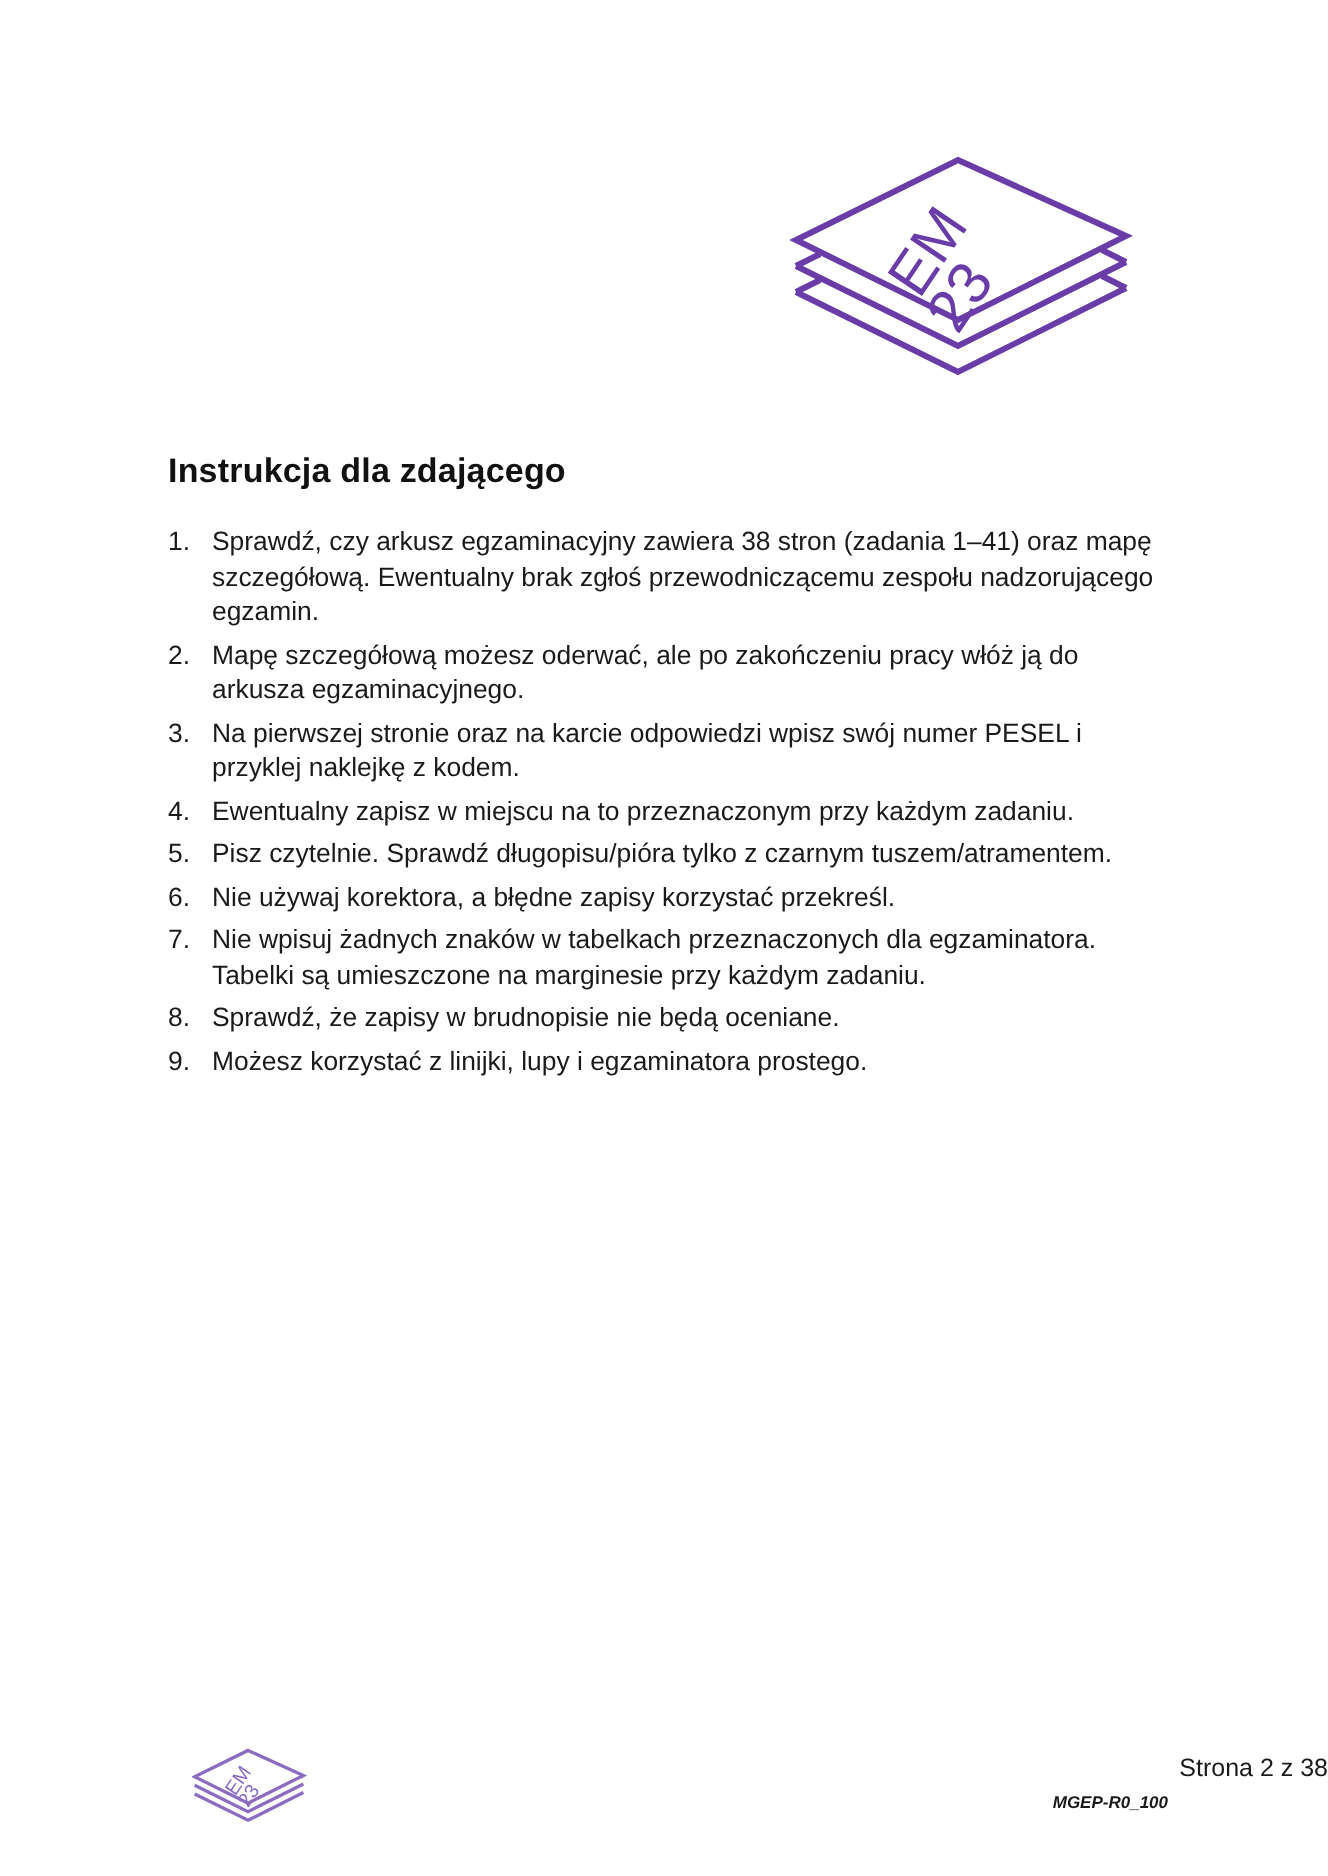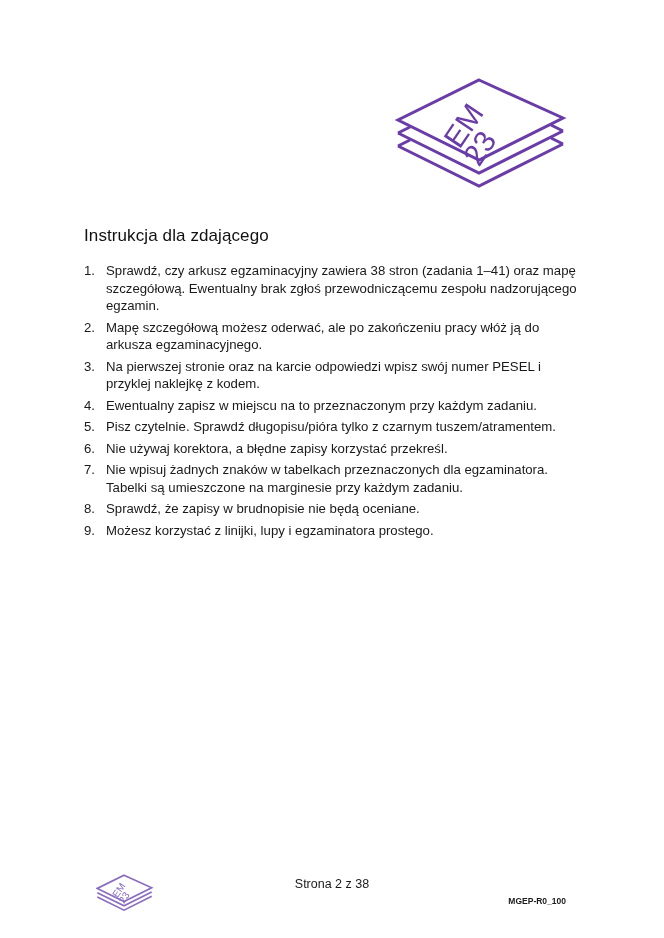--- a/index.html
+++ b/index.html
@@ -4,29 +4,29 @@
   <style>
     html, body { margin: 0; padding: 0; background: #ffffff; }
     body {
       width: 664px; height: 938px; position: relative; overflow: hidden;
       font-family: "Liberation Sans", "DejaVu Sans", sans-serif; color: #1a1a1a;
     }
     .logo-top { position: absolute; left: 394px; top: 72px; width: 176px; height: 124px; }
     .logo-foot { position: absolute; left: 96px; top: 870px; width: 58px; height: 46px; }
     .heading {
       position: absolute; left: 84px; top: 226px;
-      font-size: 17px; font-weight: normal; color: #111;
+      font-size: 17px; font-weight: bold; color: #111;
       letter-spacing: 0.1px;
     }
     .list { position: absolute; left: 84px; top: 262px; width: 500px; margin: 0; padding: 0; list-style: none; }
     .item { display: flex; font-size: 13.2px; line-height: 17.5px; margin-bottom: 4px; color: #1a1a1a; }
     .num { width: 22px; flex: 0 0 22px; }
     .txt { flex: 1; }
-    .footer-page { position: absolute; left: 0; width: 664px; top: 877px; text-align: center; font-size: 12.5px; color: #1a1a1a; }
-    .footer-code { position: absolute; right: 98px; top: 896px; font-size: 8.5px; font-weight: bold; color: #1a1a1a; }
+    .footer-page { position: absolute; left: 0; width: 664px; top: 877px; text-align: right; font-size: 12.5px; color: #1a1a1a; }
+    .footer-code { position: absolute; right: 80px; top: 896px; font-size: 8.5px; font-weight: bold; color: #1a1a1a; font-style: italic; }
   </style>
 </head>
 <body>
 
 <svg class="logo-top" viewBox="0 0 176 124" xmlns="http://www.w3.org/2000/svg">
   <g fill="none" stroke="#6a3ca8" stroke-width="3" stroke-linejoin="miter">
 
     <polyline points="4,74 85,114 169,72"></polyline>
     <polyline points="4,74 16,68"></polyline>
     <polyline points="169,72 157,66"></polyline>

